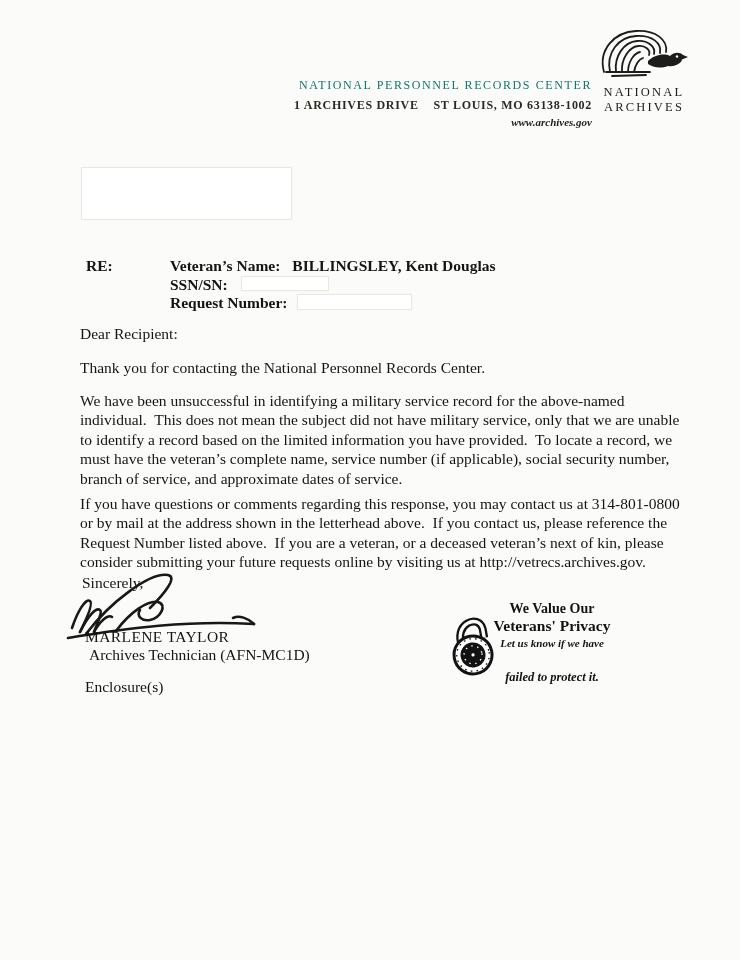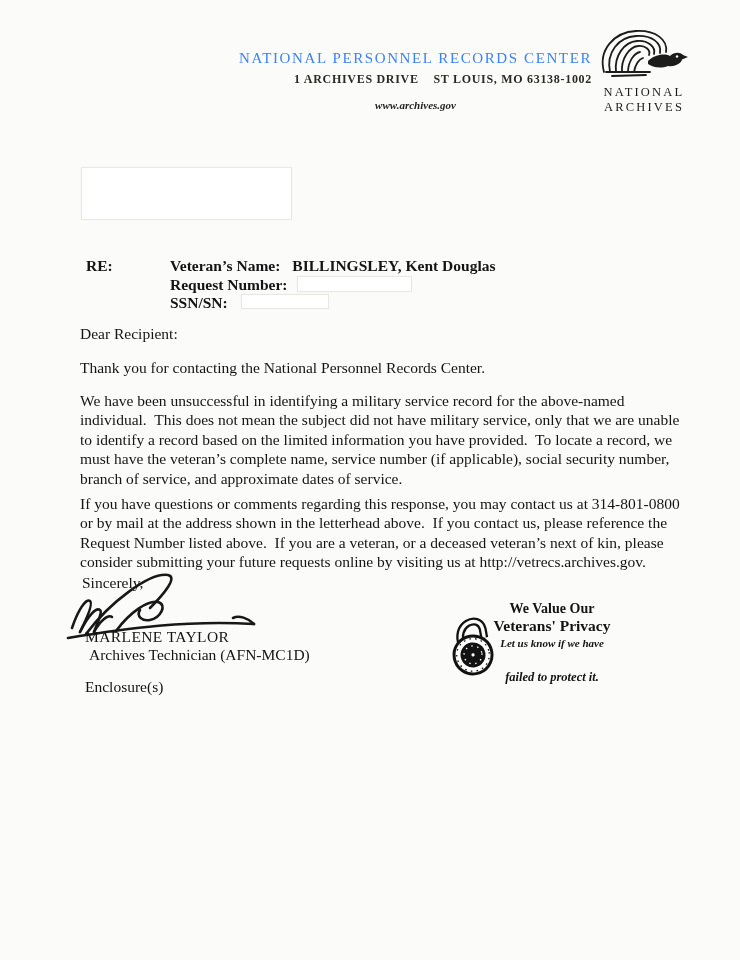--- a/index.html
+++ b/index.html
@@ -7,23 +7,23 @@
   .page{
     position:relative;width:740px;height:960px;
     background:#fbfbf9;
     font-family:"Liberation Serif", serif;
     color:#141414;
   }
   .abs{position:absolute;}
 
   
   .letterhead{position:absolute;top:50px;right:148px;text-align:right;}
-  .org-name{font-size:15px;letter-spacing:1.6px;white-space:nowrap;color:#3b82f6;}
+  .org-name{font-size:12px;letter-spacing:1.6px;white-space:nowrap;color:#0f766e;margin-top:28px;}
   .lh-address{font-size:12px;font-weight:bold;letter-spacing:.7px;margin-top:5px;white-space:pre;color:#2a2a24;}
-  .lh-web{font-size:11px;font-weight:bold;font-style:italic;margin-top:12px;color:#22221d;text-align:center;}
+  .lh-web{font-size:11px;font-weight:bold;font-style:italic;margin-top:3px;color:#22221d;}
 
   .logo{position:absolute;top:28px;left:597px;width:94px;text-align:center;}
   .logo-text{font-size:12.5px;letter-spacing:2.2px;line-height:1.12;color:#1d1d1a;margin-top:1px;}
 
   
   .dateline{left:85px;top:130px;font-size:10px;margin-top:46px;}
   .redaction{background:#ffffff;border:1px solid #e9e9e2;box-shadow:0 0 2px rgba(0,0,0,.04);}
   .addr-redaction{left:81px;top:167px;width:209px;height:51px;}
 
   .re-label{left:86px;top:257px;font-size:15.5px;font-weight:bold;}
@@ -89,26 +89,26 @@
 
   <div class="abs redaction addr-redaction"></div>
 
   <div class="abs re-label">RE:</div>
   <div class="abs re-rows">
     <div class="re-row">
       <span>Veteran’s Name:</span>
       <span class="re-name-gap">BILLINGSLEY, Kent Douglas</span>
     </div>
     <div class="re-row">
+      <span>SSN/SN:</span>
+      <span class="redaction box-ssn"></span>
+    </div>
+    <div class="re-row">
       <span>Request Number:</span>
       <span class="redaction box-req"></span>
-    </div>
-    <div class="re-row">
-      <span>SSN/SN:</span>
-      <span class="redaction box-ssn"></span>
     </div>
   </div>
 
   <div class="abs bodytext salutation">Dear Recipient:</div>
   <div class="abs bodytext p-thanks">Thank you for contacting the National Personnel Records Center.</div>
   <div class="abs bodytext p-main1">We have been unsuccessful in identifying a military service record for the above-named
 individual.  This does not mean the subject did not have military service, only that we are unable
 to identify a record based on the limited information you have provided.  To locate a record, we
 must have the veteran’s complete name, service number (if applicable), social security number,
 branch of service, and approximate dates of service.</div>

